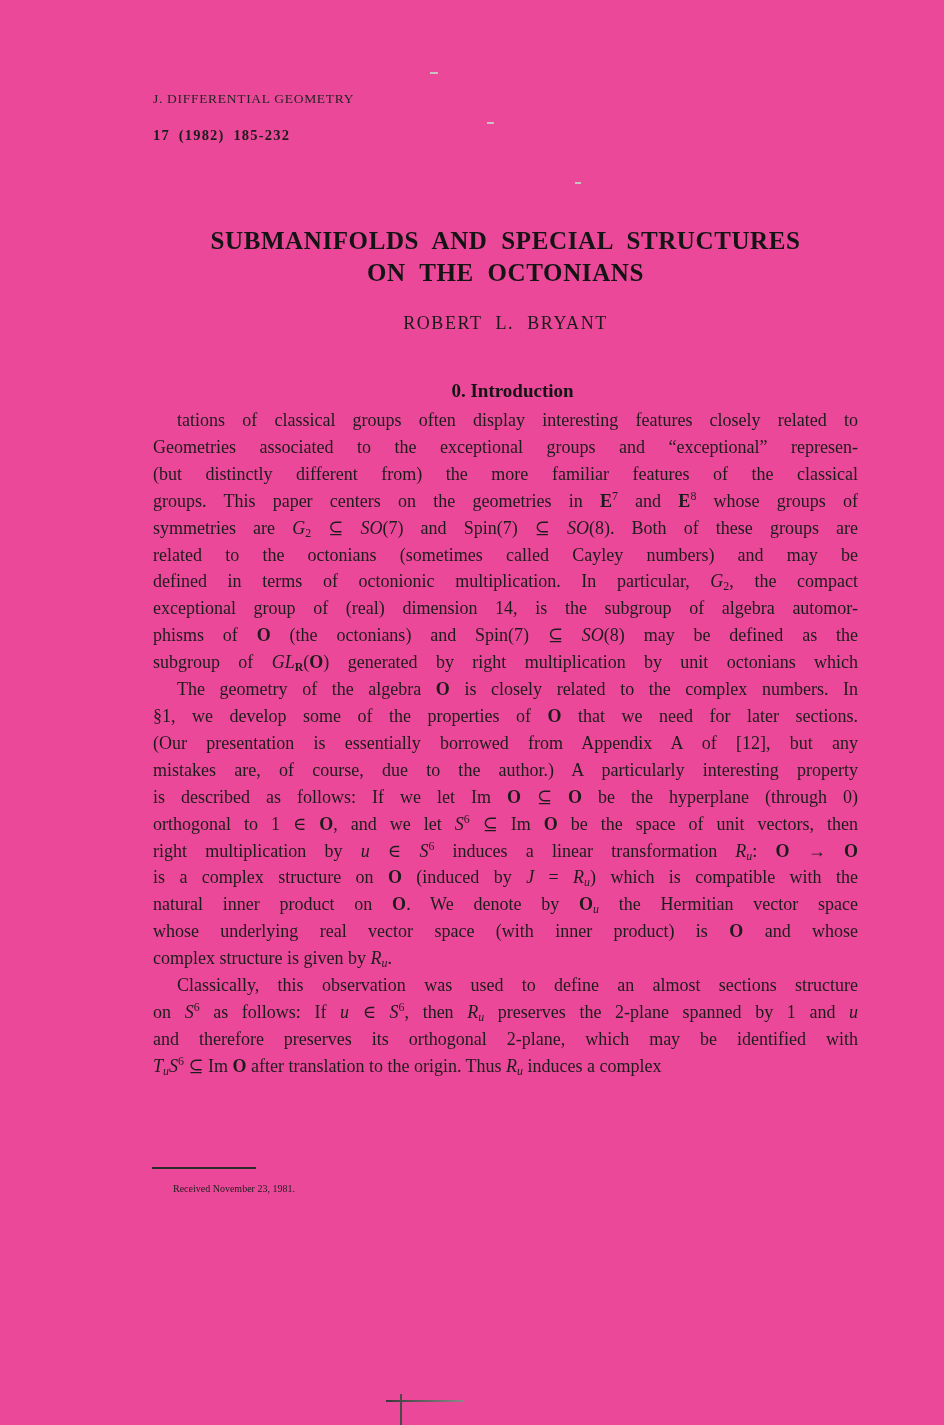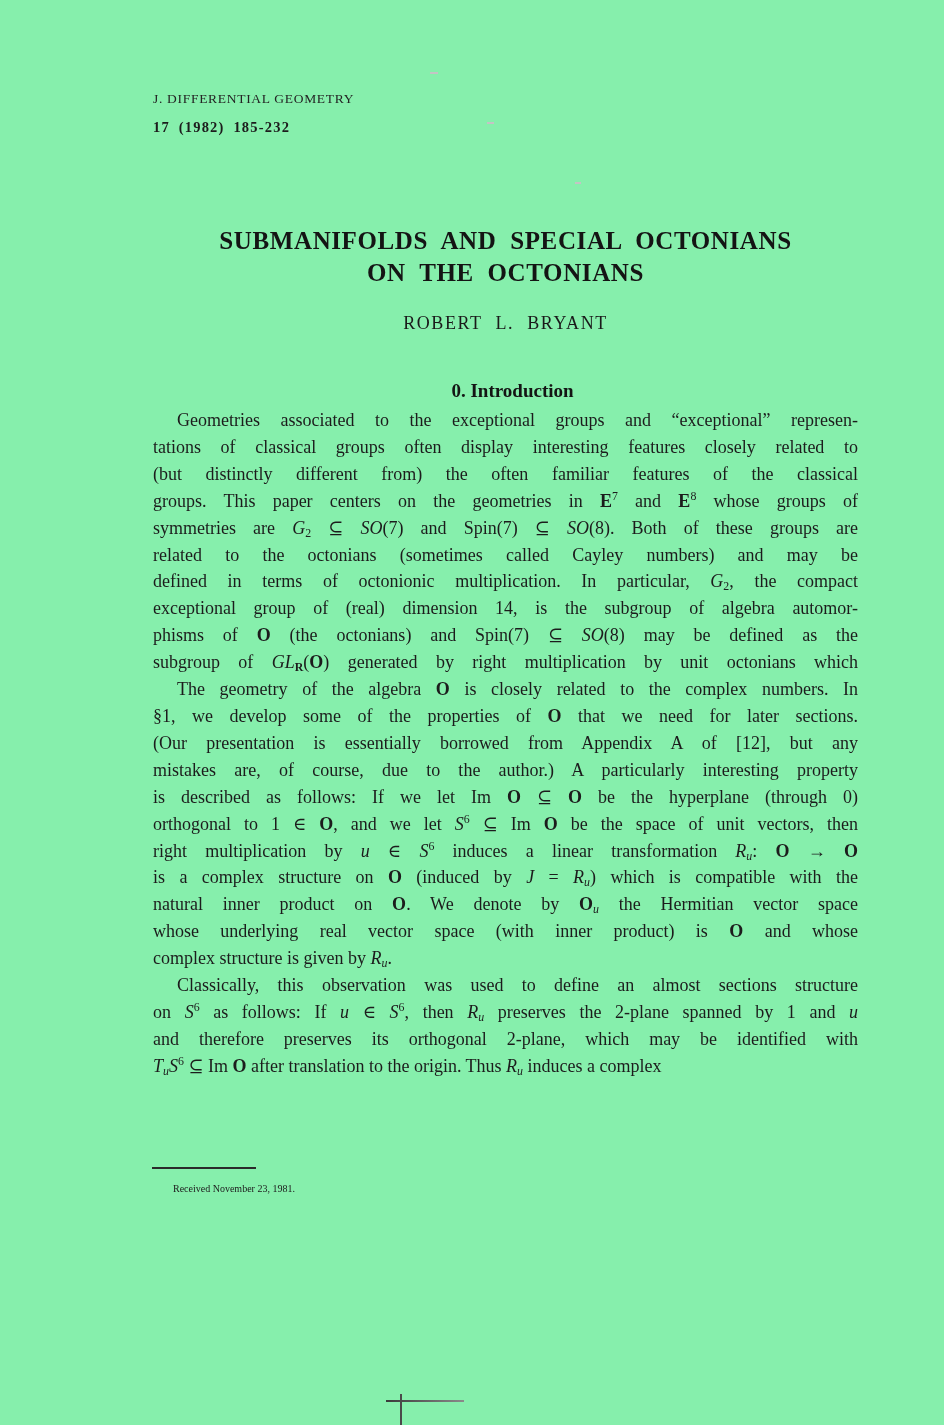--- a/index.html
+++ b/index.html
@@ -1,37 +1,37 @@
 <!DOCTYPE html>
 <html><head>
 <meta charset="utf-8">
 <style>
   html, body { margin: 0; padding: 0; background: #e8e8e8; }
   .page {
     position: relative;
     width: 944px;
     height: 1425px;
     margin: 0 auto;
-    background: #86efac;
+    background: #ec4899;
     color: #1c1c1c;
     font-family: "Liberation Serif", "DejaVu Serif", "DejaVu Sans", serif;
     overflow: hidden;
   }
   .journal-header {
     position: absolute;
     left: 153px;
     top: 91px;
   }
   .journal-name {
     font-size: 13.5px;
     letter-spacing: 0.7px;
     color: #242424;
   }
   .journal-volume {
-    margin-top: 12px;
+    margin-top: 20px;
     font-size: 14.5px;
     font-weight: bold;
     letter-spacing: 1.2px;
     word-spacing: 4px;
   }
   .title-block {
     position: absolute;
     left: 153px;
     top: 225px;
     width: 705px;
@@ -130,33 +130,33 @@
   <div class="journal-header">
     <div class="journal-name">J. DIFFERENTIAL GEOMETRY</div>
     <div class="journal-volume">17 (1982) 185-232</div>
   </div>
 
   <div class="speck speck1"></div>
   <div class="speck speck2"></div>
   <div class="speck speck3"></div>
 
   <div class="title-block">
-    <div>SUBMANIFOLDS AND SPECIAL OCTONIANS</div>
+    <div>SUBMANIFOLDS AND SPECIAL STRUCTURES</div>
     <div>ON THE OCTONIANS</div>
   </div>
 
   <div class="author-line">ROBERT L. BRYANT</div>
 
   <div class="section-heading">0. Introduction</div>
 
   <div class="body-text">
     <div class="para">
+        <div class="line">tations of classical groups often display interesting features closely related to</div>
         <div class="line">Geometries associated to the exceptional groups and “exceptional” represen-</div>
-        <div class="line">tations of classical groups often display interesting features closely related to</div>
-        <div class="line">(but distinctly different from) the often familiar features of the classical</div>
+        <div class="line">(but distinctly different from) the more familiar features of the classical</div>
         <div class="line">groups. This paper centers on the geometries in <b>E</b><sup>7</sup> and <b>E</b><sup>8</sup> whose groups of</div>
         <div class="line">symmetries are <i>G</i><sub>2</sub> ⊆ <i>SO</i>(7) and Spin(7) ⊆ <i>SO</i>(8). Both of these groups are</div>
         <div class="line">related to the octonians (sometimes called Cayley numbers) and may be</div>
         <div class="line">defined in terms of octonionic multiplication. In particular, <i>G</i><sub>2</sub>, the compact</div>
         <div class="line">exceptional group of (real) dimension 14, is the subgroup of algebra automor-</div>
         <div class="line">phisms of <b>O</b> (the octonians) and Spin(7) ⊆ <i>SO</i>(8) may be defined as the</div>
         <div class="line">subgroup of <i>GL</i><sub><b>R</b></sub>(<b>O</b>) generated by right multiplication by unit octonians which</div>
       </div>
     <div class="para">
         <div class="line">The geometry of the algebra <b>O</b> is closely related to the complex numbers. In</div>

